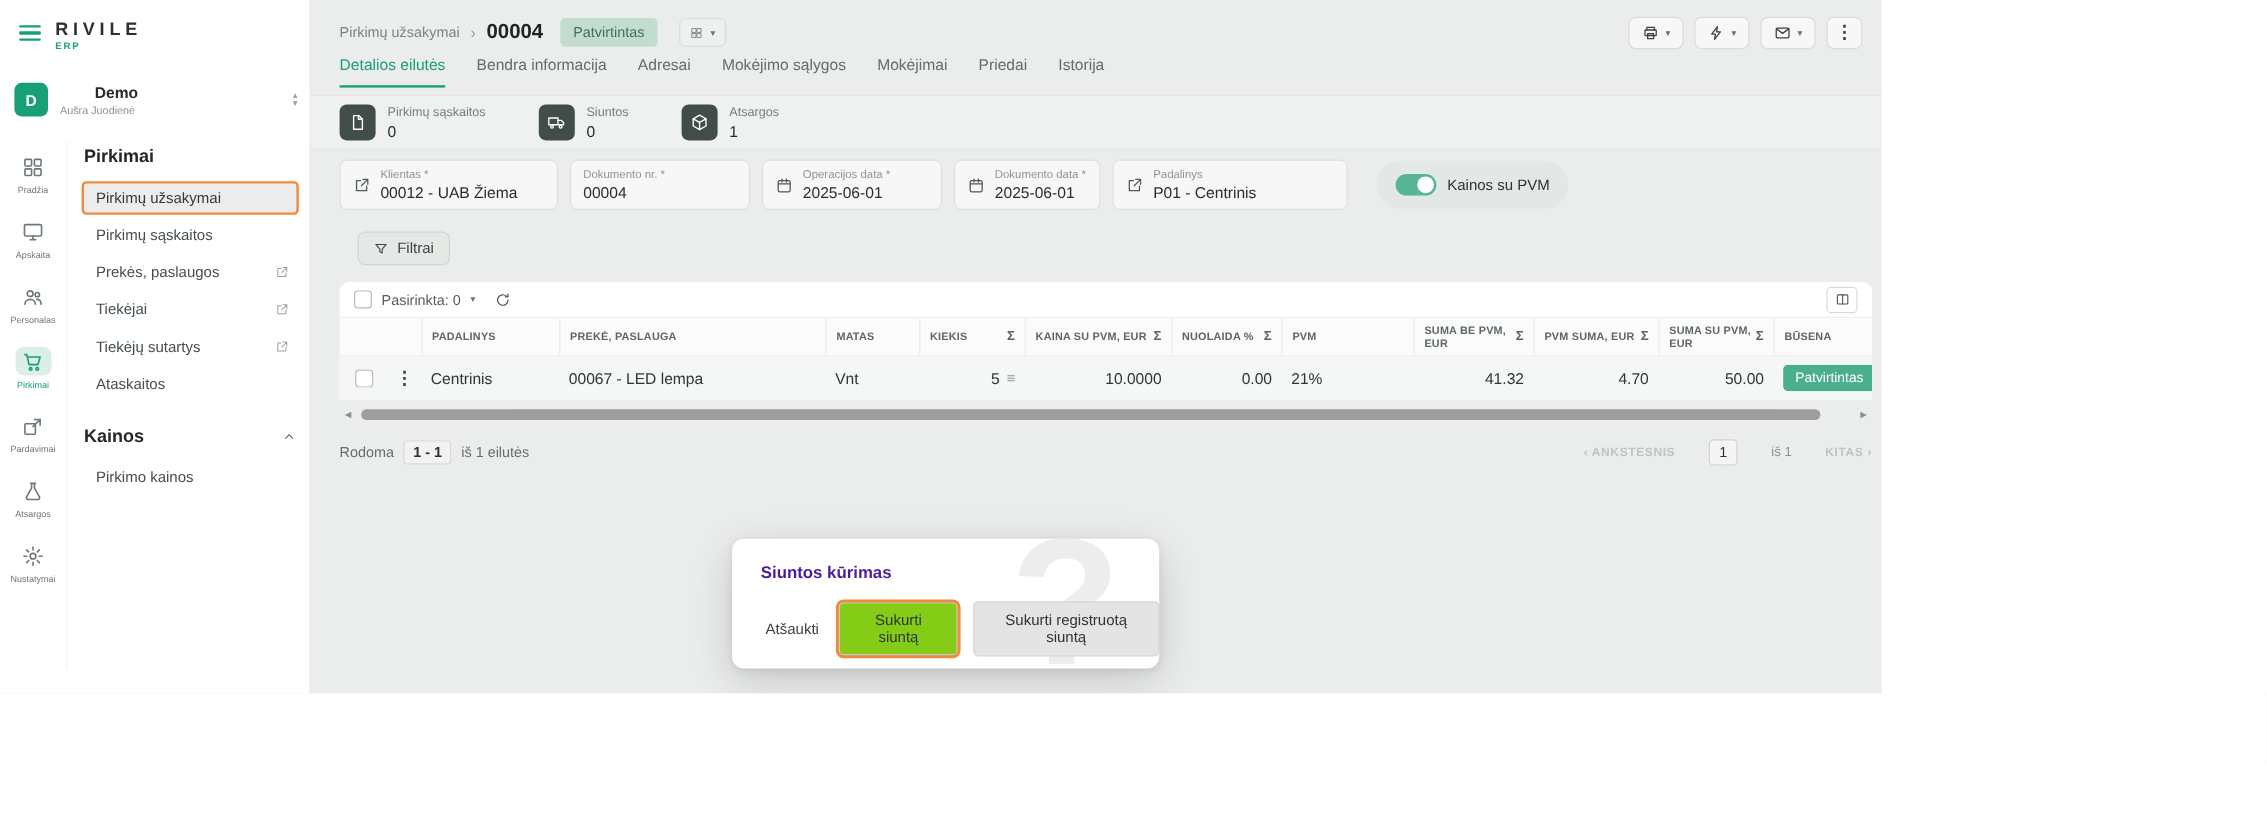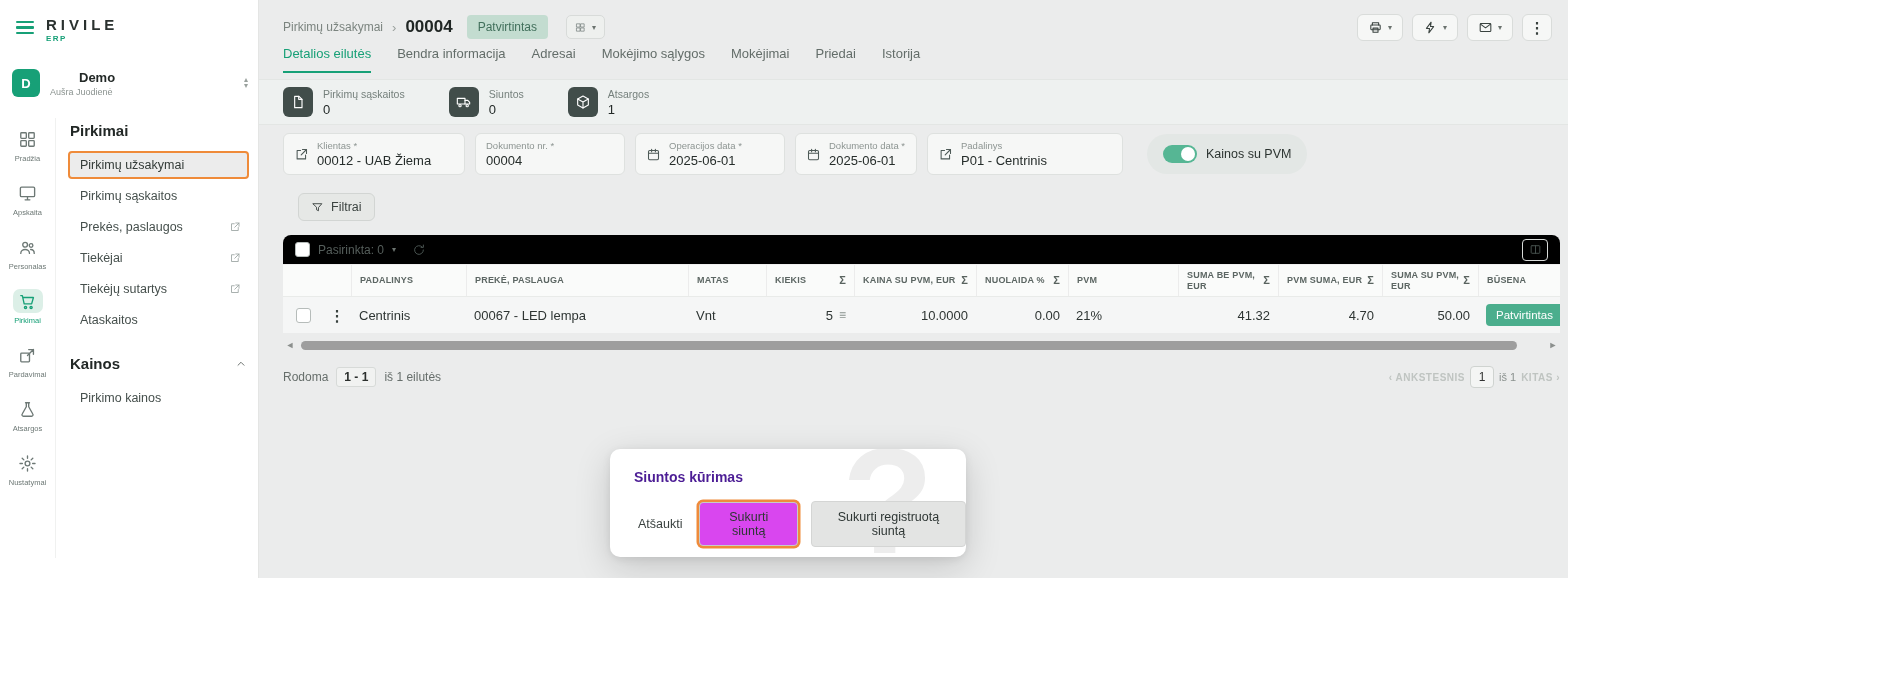--- a/index.html
+++ b/index.html
@@ -80,21 +80,21 @@
   .toggle-pill { height: 40px; border-radius: 20px; background: #e3e7e5; display: flex; align-items: center; gap: 9px; padding: 0 16px; margin-left: 14px; cursor: pointer; }
   .toggle { width: 34px; height: 18px; border-radius: 9px; background: #56b694; position: relative; flex: none; }
   .knob { position: absolute; right: 2px; top: 2px; width: 14px; height: 14px; border-radius: 50%; background: #fff; }
   .toggle-label { font-size: 12.5px; color: #2c3431; white-space: nowrap; }
 
   .filter-row { position: absolute; top: 193px; left: 24px; margin-left: 15px; }
   .btn-filter { height: 28px; display: flex; align-items: center; gap: 7px; padding: 0 12px; background: #e6e8e6; border: 1px solid #d2d5d3; border-radius: 6px; font-size: 12.5px; color: #3c4441; cursor: pointer; font-family: inherit; }
   .btn-filter svg { width: 13px; height: 13px; }
 
   
-  .card { position: absolute; top: 235px; left: 24px; width: 1277px; background: #000000; border-radius: 8px 8px 0 0; overflow: hidden; }
+  .card { position: absolute; top: 235px; left: 24px; width: 1277px; background: #ffffff; border-radius: 8px 8px 0 0; overflow: hidden; }
   .ttool { height: 30px; display: flex; align-items: center; gap: 8px; padding: 0 12px; border-bottom: 1px solid #efefef; }
   .checkbox { width: 15px; height: 15px; border: 1.5px solid #b6bcba; border-radius: 3px; background: #fff; display: inline-block; flex: none; cursor: pointer; }
   .sel-label { font-size: 12px; color: #555e5b; cursor: pointer; }
   .refresh { color: #4a5552; margin-left: 8px; cursor: pointer; }
   .refresh svg { width: 14px; height: 14px; }
   .col-chooser { margin-left: auto; width: 26px; height: 22px; border: 1px solid #d8dbd9; border-radius: 4px; display: flex; align-items: center; justify-content: center; color: #4a5552; cursor: pointer; }
   .col-chooser svg { width: 13px; height: 13px; }
 
   .thead { display: flex; height: 32px; background: #fafbfa; border-bottom: 1px solid #e9ebe9; align-items: stretch; }
   .trow { display: flex; height: 36px; align-items: center; background: #f5f6f6; cursor: pointer; }
@@ -119,32 +119,32 @@
   .cw11 { width: 110px; flex: none; }
   .badge-green { background: #4bae8d; color: #fff; font-size: 11.5px; padding: 5px 10px; border-radius: 4px; white-space: nowrap; }
 
   .hscroll { position: absolute; top: 339px; left: 24px; width: 1277px; height: 12px; display: flex; align-items: center; }
   .scroll-arrow { font-size: 9px; color: #8b8f8d; width: 14px; text-align: center; cursor: pointer; }
   .scroll-track { flex: 1; height: 9px; margin: 0 4px; }
   .scroll-thumb { height: 9px; border-radius: 5px; background: #9e9e9e; width: 98%; }
 
   .pager { position: absolute; top: 366px; left: 24px; width: 1277px; display: flex; align-items: center; gap: 8px; font-size: 12px; color: #666e6b; }
   .pg-range { font-weight: bold; color: #2b2f2d; border: 1px solid #d7dad8; background: #f1f2f1; border-radius: 3px; padding: 2px 7px; }
-  .pg-right { margin-left: auto; display: flex; align-items: center; gap: 5px; }
+  .pg-right { margin-left: auto; display: flex; align-items: center; gap: 28px; }
   .pg-nav { font-size: 10px; font-weight: bold; letter-spacing: .5px; color: #bfc4c1; cursor: default; }
   .pg-page { width: 24px; height: 22px; border: 1px solid #cfd3d0; border-radius: 4px; background: #f4f5f4; display: flex; align-items: center; justify-content: center; font-size: 12px; color: #333; cursor: pointer; }
   .pg-of { font-size: 11px; color: #8a918e; }
 
   
   .modal { position: absolute; left: 610px; top: 449px; width: 356px; height: 108px; background: #fff; border-radius: 10px; box-shadow: 0 10px 36px rgba(0,0,0,.16), 0 2px 8px rgba(0,0,0,.08); z-index: 10; overflow: hidden; }
   .watermark { position: absolute; left: 232px; top: -34px; font-size: 150px; font-weight: bold; color: #ededed; z-index: 0; user-select: none; }
   .modal-title { position: relative; z-index: 1; margin: 20px 0 0 24px; font-size: 14px; font-weight: bold; color: #4c1d95; }
   .modal-actions { position: relative; z-index: 1; margin: 16px 0 0 24px; display: flex; align-items: center; gap: 13px; }
   .btn-text { font-size: 12.5px; color: #39413f; padding: 8px 4px; background: none; border: none; cursor: pointer; font-family: inherit; }
-  .btn-outline { font-size: 12.5px; color: #2e3634; padding: 7px 14px; background: #d946ef; border: 1px solid #c7cbc9; border-radius: 4px; box-shadow: 0 0 0 2.5px #ef8b3a; cursor: pointer; font-family: inherit; }
+  .btn-outline { font-size: 12.5px; color: #2e3634; padding: 7px 14px; background: #84cc16; border: 1px solid #c7cbc9; border-radius: 4px; box-shadow: 0 0 0 2.5px #ef8b3a; cursor: pointer; font-family: inherit; }
   .btn-gray { font-size: 12.5px; color: #2e3634; padding: 8px 14px; background: #e3e4e3; border: 1px solid #d4d5d4; border-radius: 4px; cursor: pointer; font-family: inherit; }
 </style>
 </head>
 <body>
 
 <div class="app">
 
   <aside class="sidebar">
     <div class="logo-row">
       <span class="hamburger">

